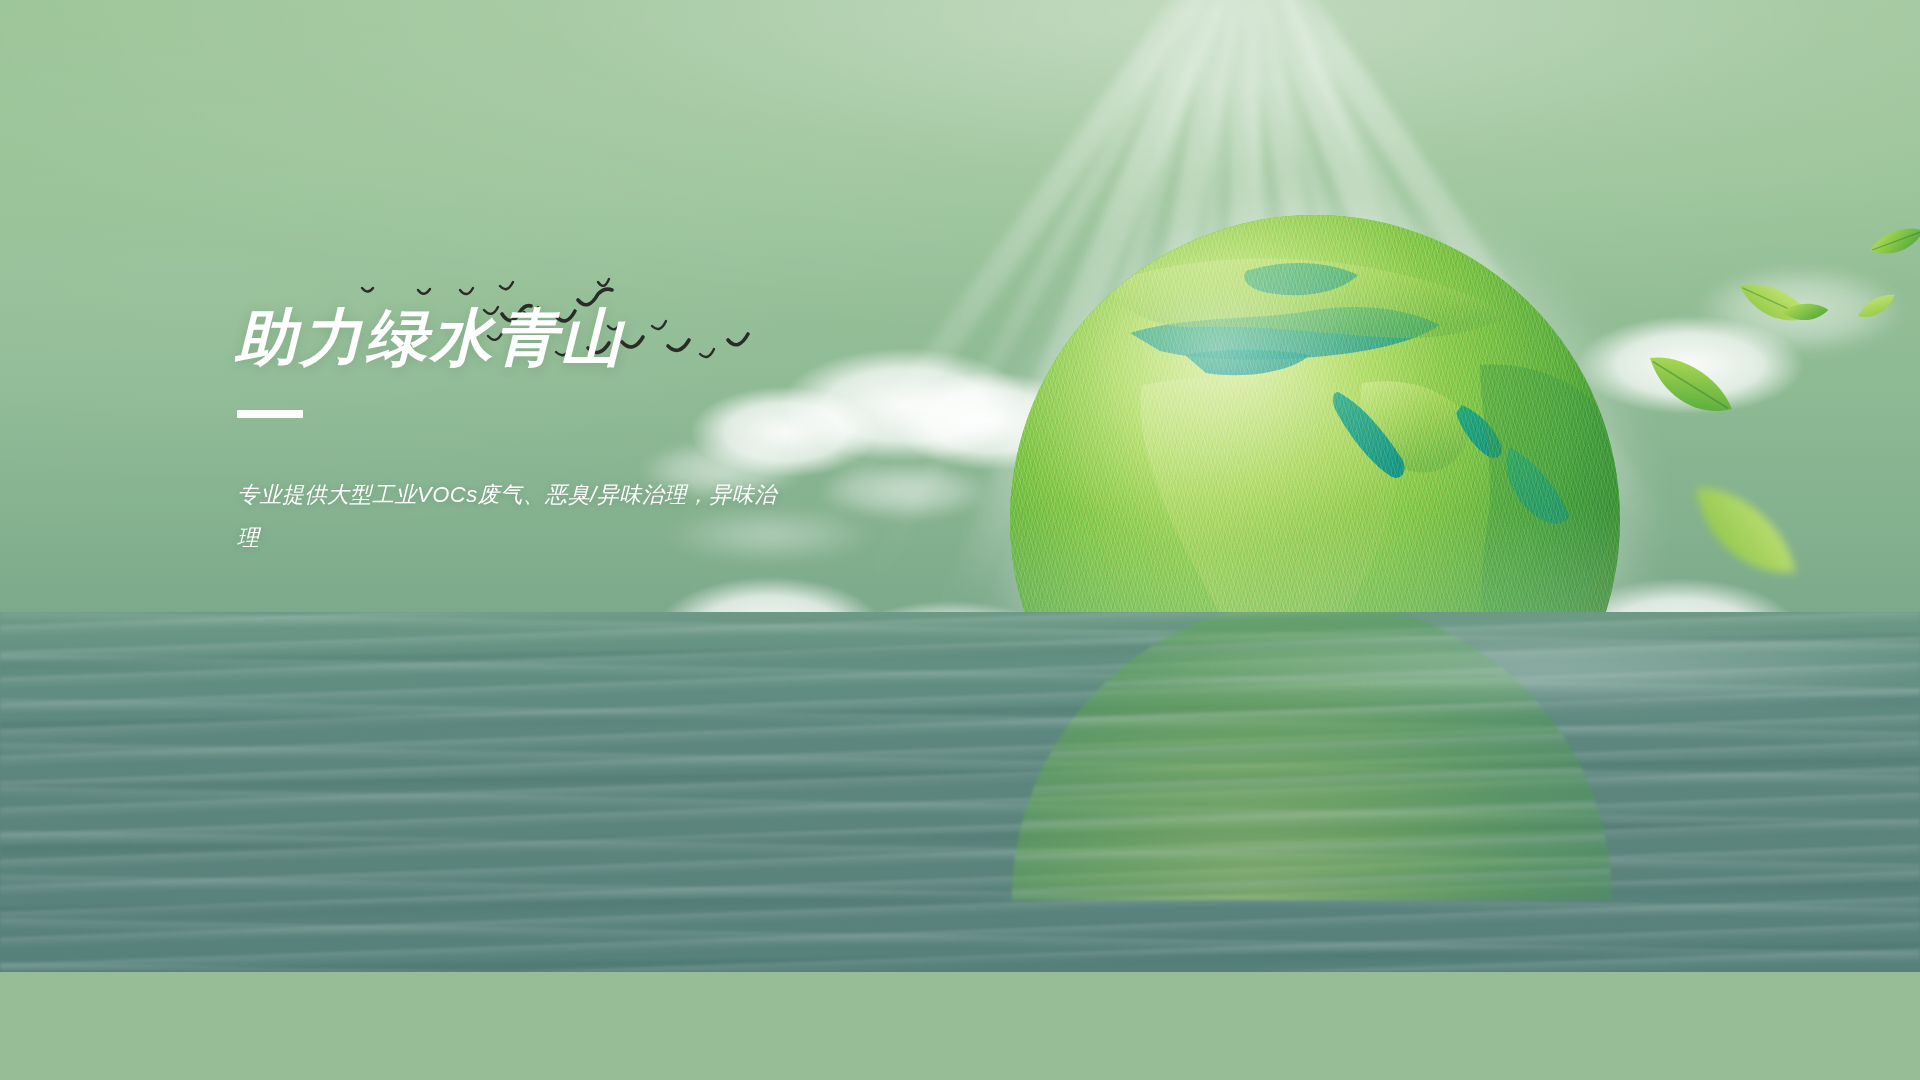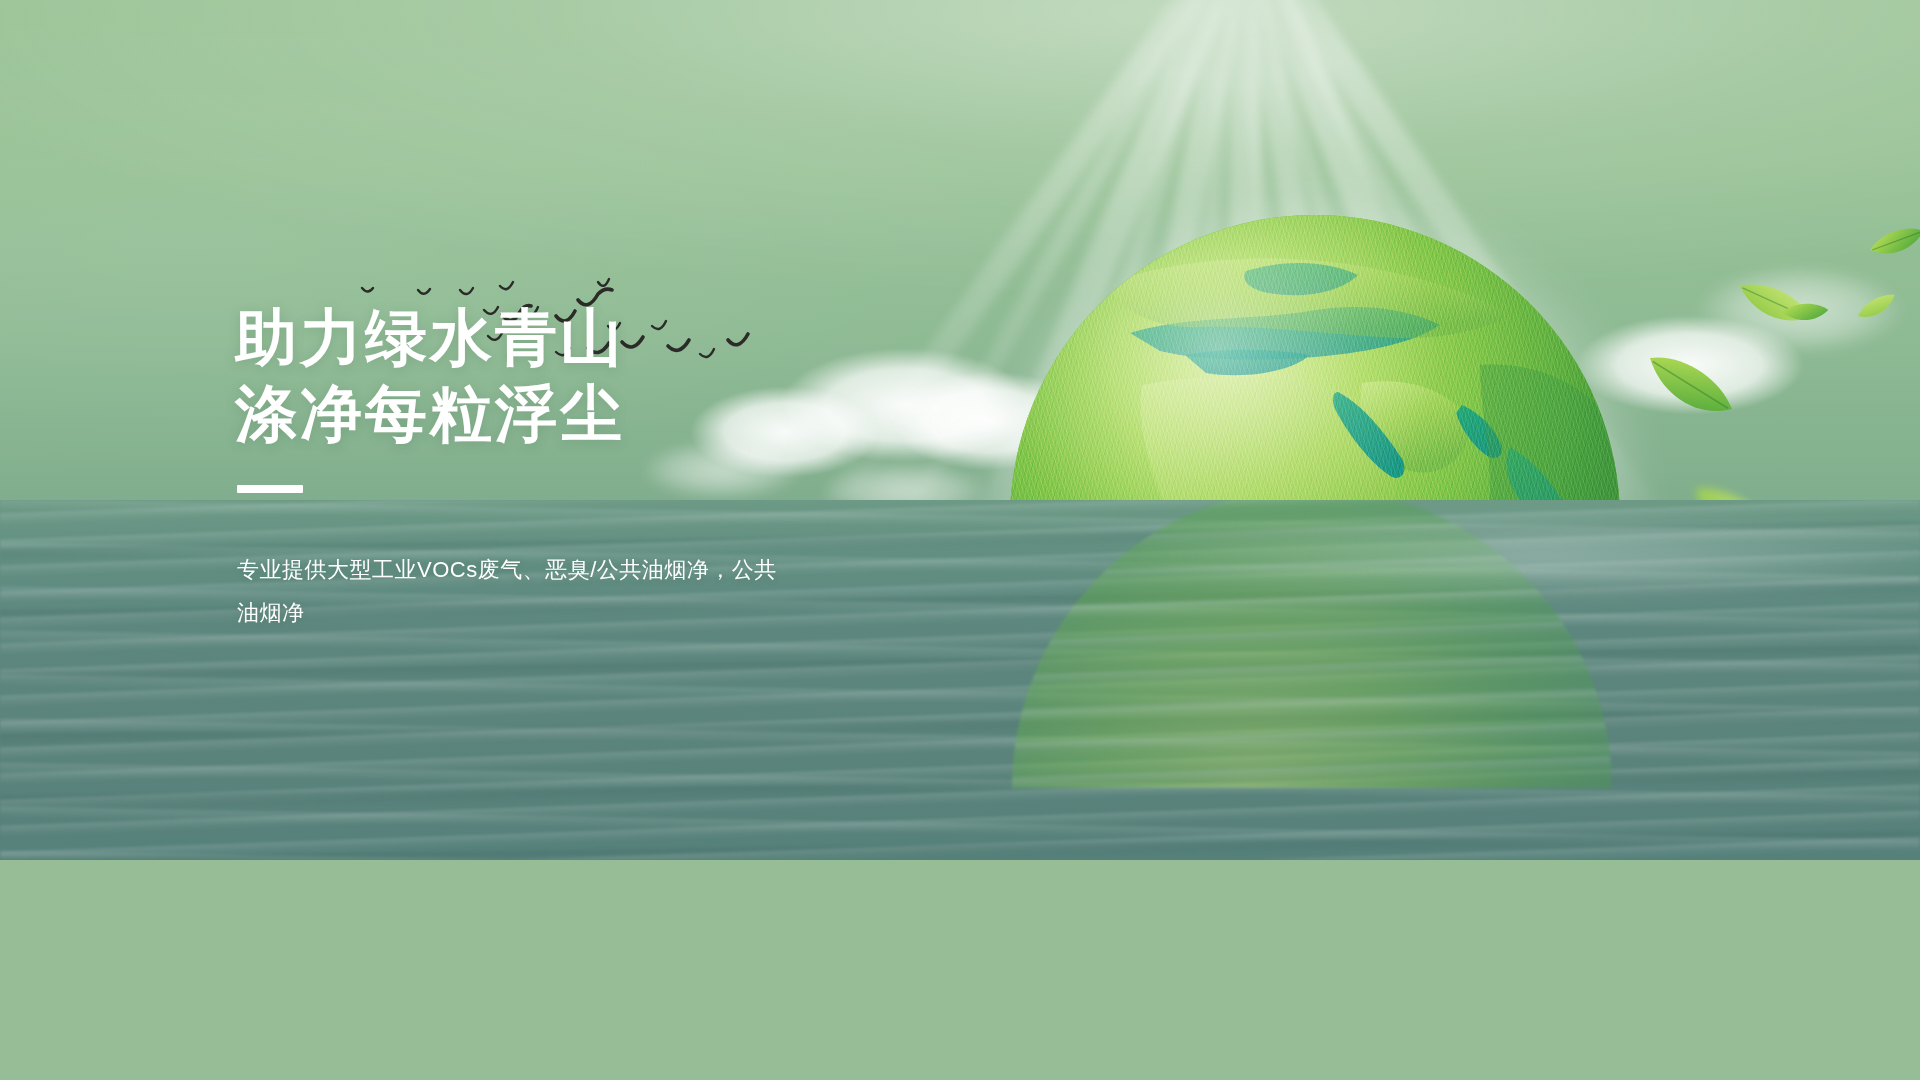--- a/index.html
+++ b/index.html
@@ -8,23 +8,24 @@
     padding: 0;
     background: #96bd96;
   }
   body {
     font-family: "Liberation Sans", "DejaVu Sans", sans-serif;
   }
 
   .stage {
     position: relative;
     width: 1920px;
-    height: 860px;
+    height: 972px;
     overflow: hidden;
     background: linear-gradient(180deg, #9cc498 0%, #98c296 18%, #8fbb94 38%, #83b08e 55%, #79a78a 66%, #6d9b85 73%);
+    font-style: italic;
   }
 
   
   .sky-tint {
     position: absolute;
     inset: 0 0 28% 0;
     background:
       radial-gradient(120% 80% at 62% 2%, rgba(255,255,255,0.38) 0%, rgba(255,255,255,0.12) 28%, rgba(255,255,255,0) 58%),
       radial-gradient(70% 60% at 10% 40%, rgba(255,255,255,0.07) 0%, rgba(255,255,255,0) 65%);
     pointer-events: none;
@@ -410,21 +411,20 @@
     <div class="reflection">
       <div class="body"></div>
       <div class="bands"></div>
     </div>
     <div class="water-highlight"></div>
   </div>
 
   <div class="copy">
     <h1 class="headline">
       <span class="line">助力绿水青山</span>
-      <span class="line">涤净每粒浮尘</span>
     </h1>
     <div class="divider"></div>
     <p class="desc">
-      <span class="line">专业提供大型工业VOCs废气、恶臭/公共油烟净，公共油烟净</span>
+      <span class="line">专业提供大型工业VOCs废气、恶臭/异味治理，异味治理</span>
     </p>
   </div>
 
 </div>
 
 </body></html>

